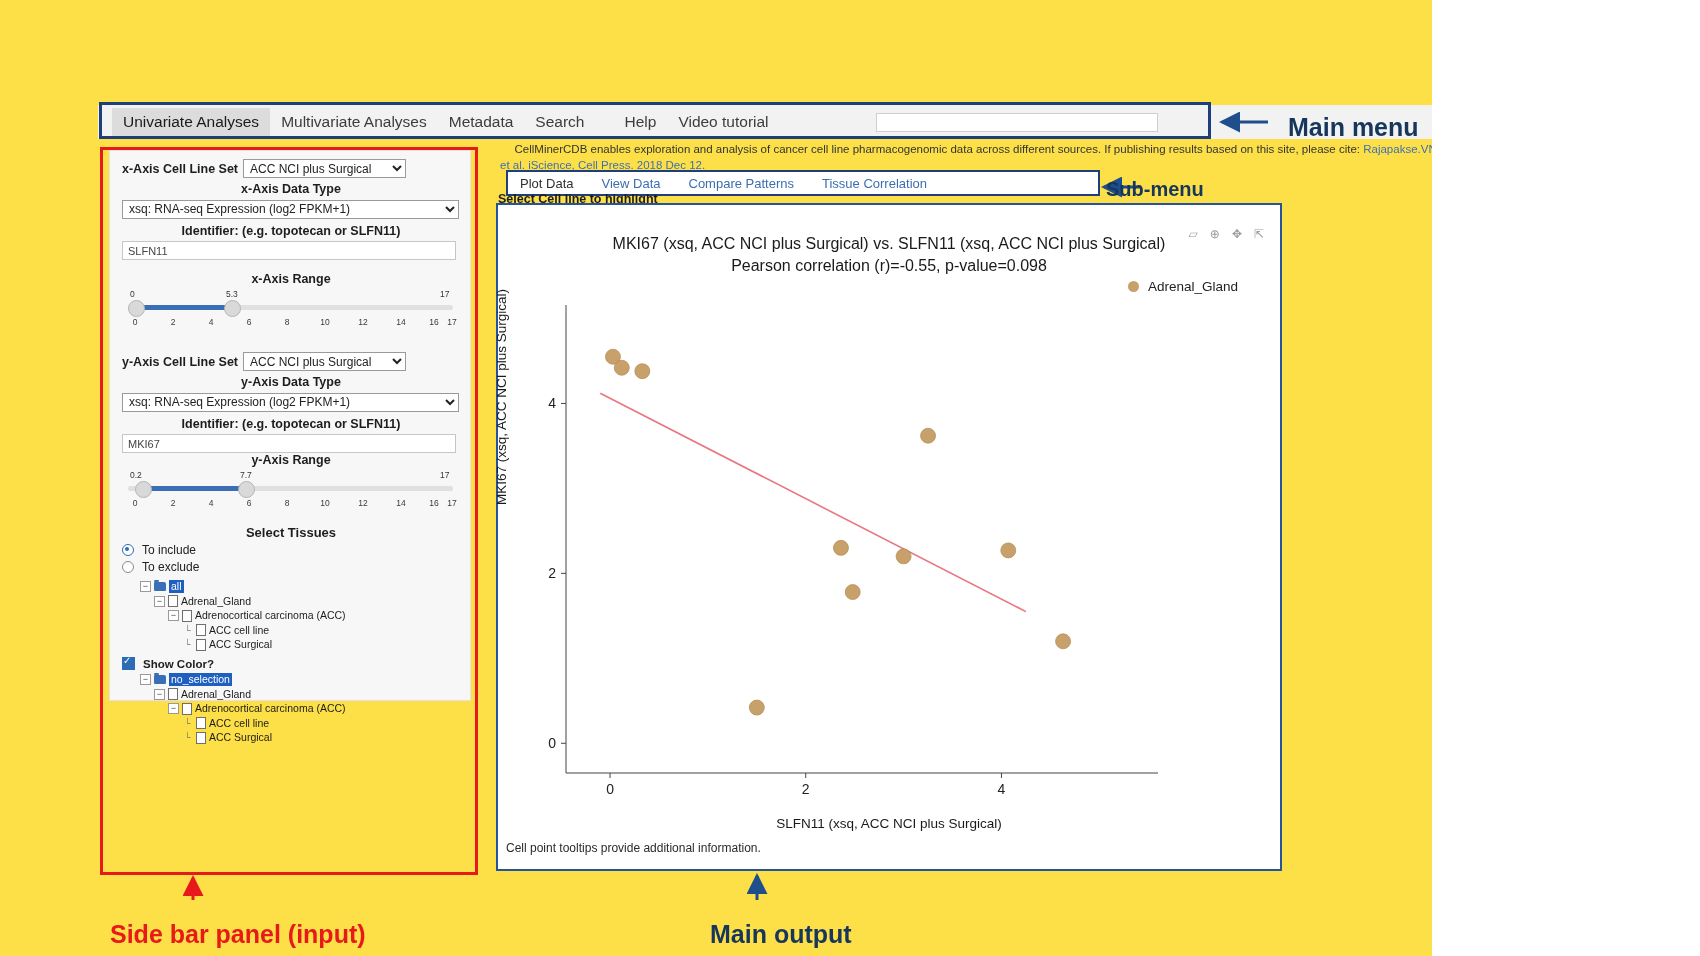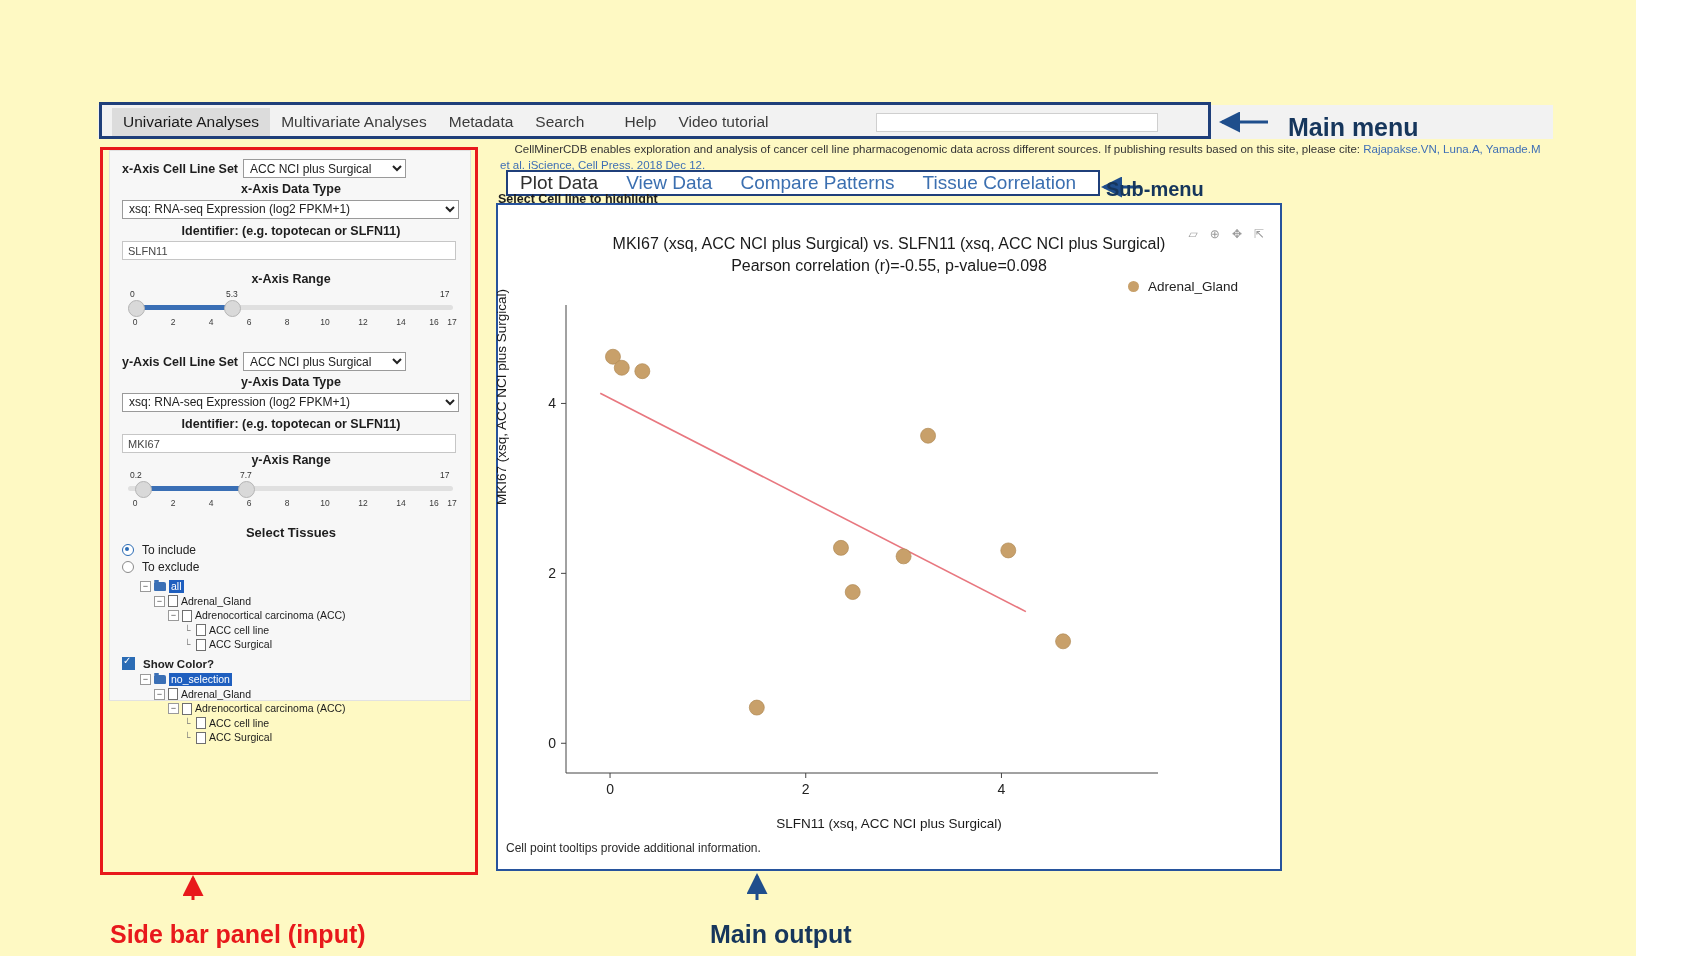--- a/index.html
+++ b/index.html
@@ -3,24 +3,24 @@
 <meta charset="utf-8">
 <style>
   html, body {
     margin: 0;
     padding: 0;
     background: #ffffff;
     font-family: "Liberation Sans", sans-serif;
   }
   #root {
     position: relative;
-    width: 1636px;
+    width: 1432px;
     height: 956px;
     overflow: hidden;
-    background: #fef9c3;
+    background: #fde047;
   }
 
   
   .menubar {
     position: absolute;
     left: 98px;
     top: 105px;
     width: 1455px;
     height: 34px;
     background: #f2f2f2;
@@ -93,21 +93,21 @@
     left: 506px;
     top: 170px;
     width: 594px;
     height: 26px;
     display: flex;
     align-items: center;
     background: #ffffff;
     box-sizing: border-box;
   }
   .submenu-item {
-    font-size: 19px;
+    font-size: 13px;
     color: #3b6fb0;
     padding: 3px 14px;
     white-space: nowrap;
   }
   .submenu-item.active {
     color: #303030;
   }
 
   
   .sidebar-box {

